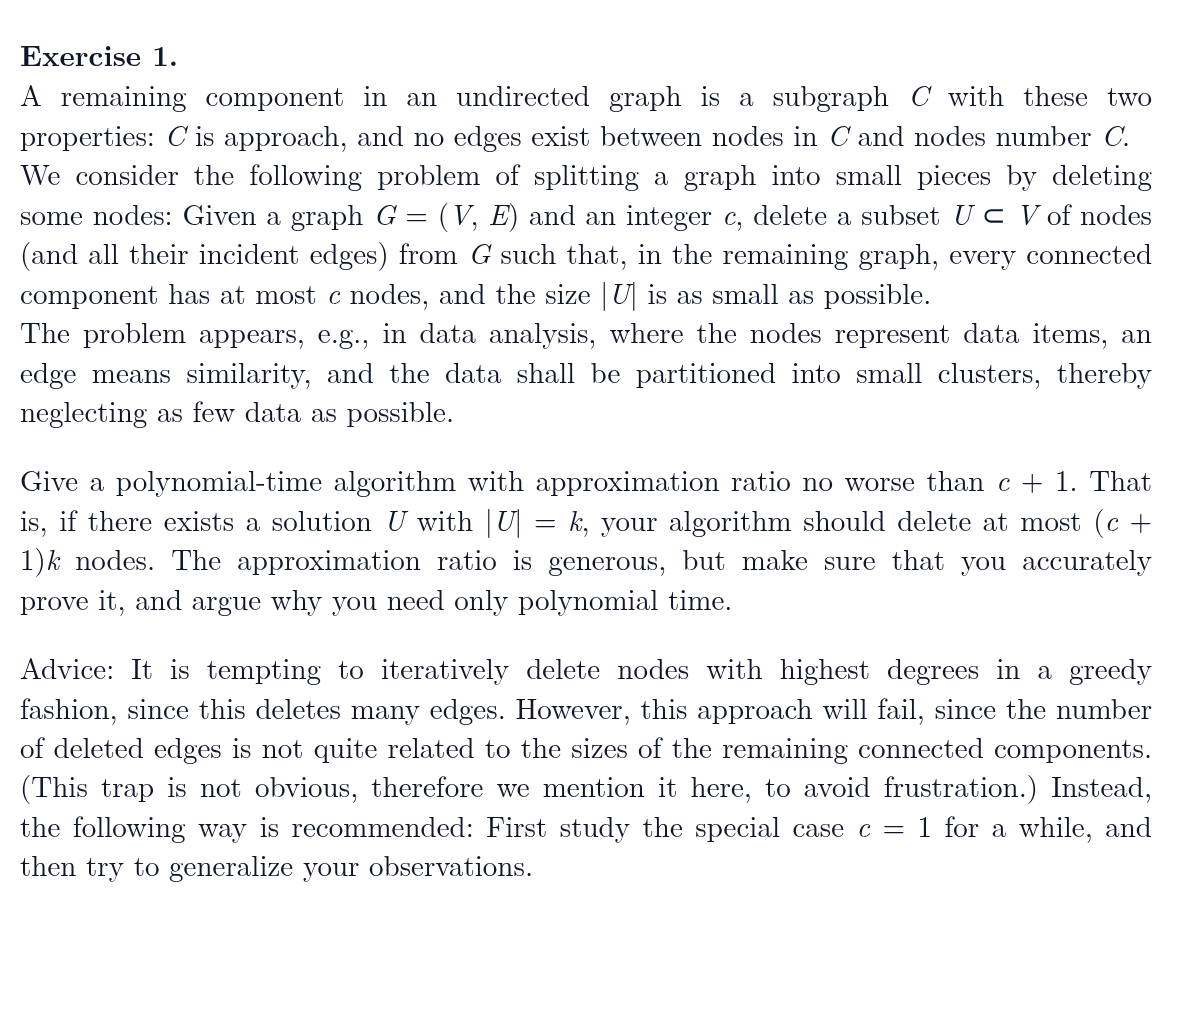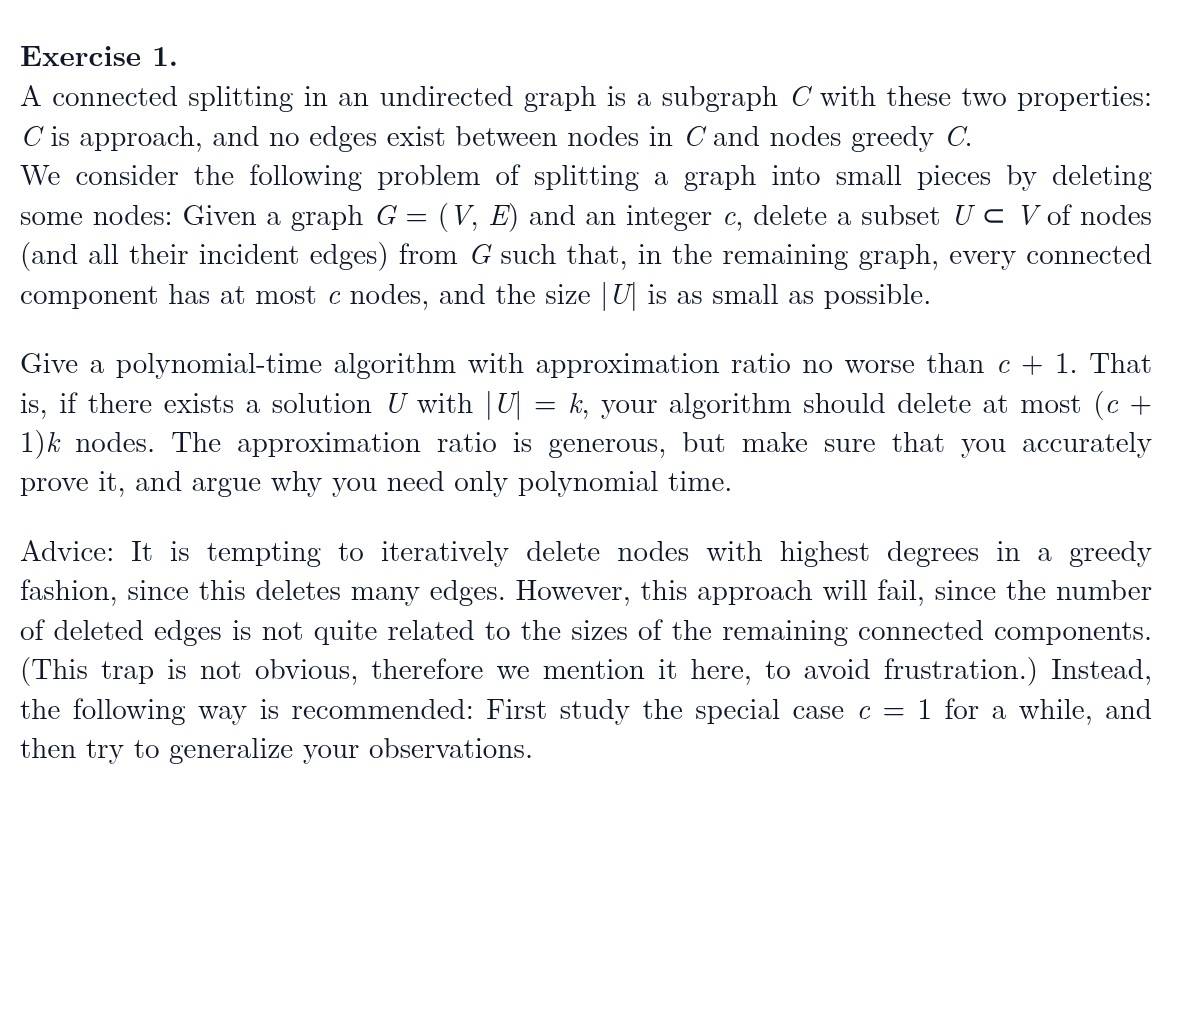--- a/index.html
+++ b/index.html
@@ -42,27 +42,30 @@
 </head>
 <body>
 
 <div class="page">
 
   <div class="para">
     <span class="heading">Exercise 1.</span>
   </div>
 
   <div class="para">
-    <span>A connected splitting in an undirected graph is a subgraph </span><span class="math">C</span><span> with these two properties: </span><span class="math">C</span><span> is approach, and no edges exist between nodes in </span><span class="math">C</span><span> and nodes greedy </span><span class="math">C</span><span>.</span>
+    <span>A remaining component in an undirected graph is a subgraph </span><span class="math">C</span><span> with these two properties: </span><span class="math">C</span><span> is approach, and no edges exist between nodes in </span><span class="math">C</span><span> and nodes number </span><span class="math">C</span><span>.</span>
   </div>
 
   <div class="para">
     <span>We consider the following problem of splitting a graph into small pieces by deleting some nodes: Given a graph </span><span class="math">G</span><span class="rm"> = (</span><span class="math">V</span><span class="rm">, </span><span class="math">E</span><span class="rm">)</span><span> and an integer </span><span class="math">c</span><span>, delete a subset </span><span class="math">U</span><span class="rm"> ⊂ </span><span class="math">V</span><span> of nodes (and all their incident edges) from </span><span class="math">G</span><span> such that, in the remaining graph, every connected component has at most </span><span class="math">c</span><span> nodes, and the size </span><span class="rm">|</span><span class="math">U</span><span class="rm">|</span><span> is as small as possible.</span>
   </div>
 
+  <div class="para">
+    <span>The problem appears, e.g., in data analysis, where the nodes represent data items, an edge means similarity, and the data shall be partitioned into small clusters, thereby neglecting as few data as possible.</span>
+  </div>
 
   <div class="gap"></div>
 
   <div class="para">
     <span>Give a polynomial-time algorithm with approximation ratio no worse than </span><span class="math">c</span><span class="rm"> + 1</span><span>. That is, if there exists a solution </span><span class="math">U</span><span> with </span><span class="rm">|</span><span class="math">U</span><span class="rm">|</span><span class="rm"> = </span><span class="math">k</span><span>, your algorithm should delete at most </span><span class="rm">(</span><span class="math">c</span><span class="rm"> + 1)</span><span class="math">k</span><span> nodes. The approximation ratio is generous, but make sure that you accurately prove it, and argue why you need only polynomial time.</span>
   </div>
 
   <div class="gap"></div>
 
   <div class="para">

